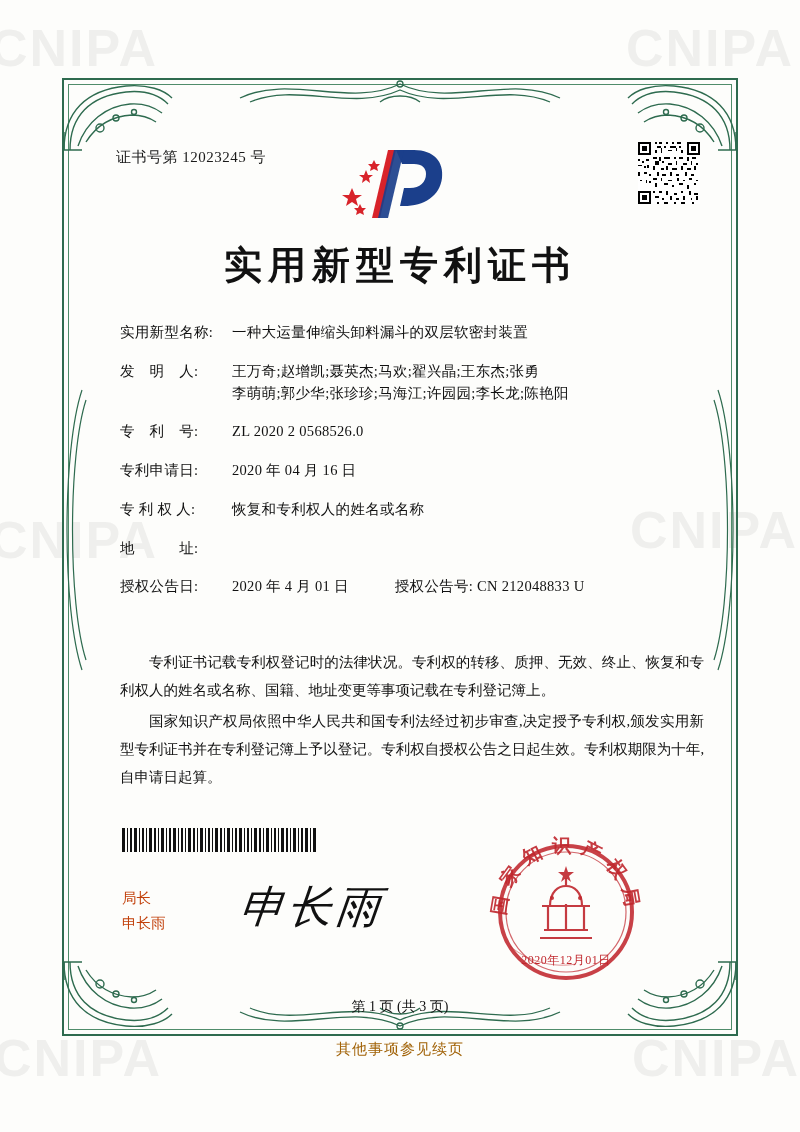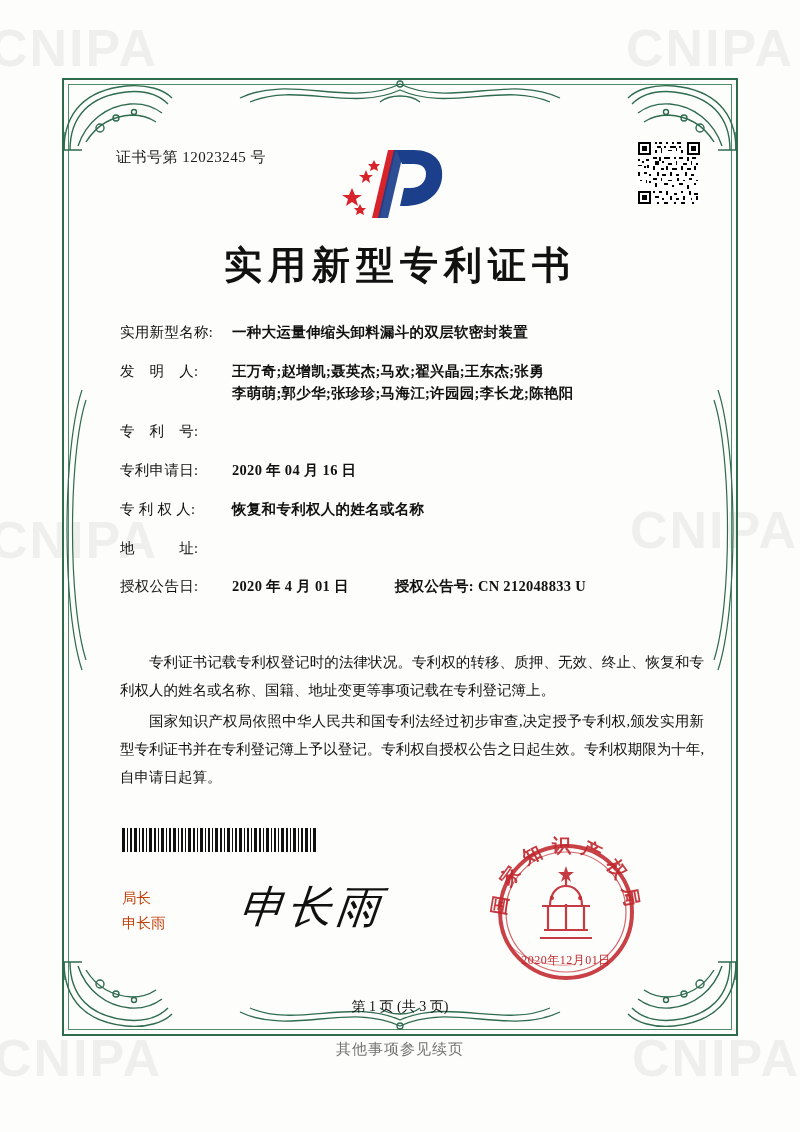--- a/index.html
+++ b/index.html
@@ -107,21 +107,20 @@
   }
   .flabel {
     width: 112px;
     flex: 0 0 112px;
     white-space: nowrap;
     letter-spacing: 0.3px;
   }
   .fvalue {
     flex: 1;
     letter-spacing: 0.3px;
-    font-weight: bold;
   }
   .fvalue .line2 { display: block; }
   .frow.pub { }
   .pub-right {
     margin-left: 42px;
     white-space: nowrap;
   }
 
   .paras {
     position: absolute;
@@ -179,21 +178,21 @@
     text-align: center;
     font-size: 14px;
     color: #111;
   }
 
   .footer-note {
     position: absolute;
     left: 0; right: 0; top: 1040px;
     text-align: center;
     font-size: 15px;
-    color: #737373;
+    color: #a16207;
     letter-spacing: 1px;
   }
 </style>
 </head>
 <body>
 
 <div id="page">
 
   <div class="wm" style="left:-10px; top:18px; font-size:52px;">CNIPA</div>
   <div class="wm" style="left:626px; top:18px; font-size:52px;">CNIPA</div>
@@ -414,20 +413,21 @@
       <div class="frow">
         <div class="flabel">发　明　人:</div>
         <div class="fvalue">
           <span>王万奇;赵增凯;聂英杰;马欢;翟兴晶;王东杰;张勇</span>
           <span class="line2">李萌萌;郭少华;张珍珍;马海江;许园园;李长龙;陈艳阳</span>
         </div>
       </div>
 
       <div class="frow">
         <div class="flabel">专　利　号:</div>
+        <div class="fvalue">ZL 2020 2 0568526.0</div>
       </div>
 
       <div class="frow">
         <div class="flabel">专利申请日:</div>
         <div class="fvalue">2020 年 04 月 16 日</div>
       </div>
 
       <div class="frow">
         <div class="flabel">专 利 权 人:</div>
         <div class="fvalue">恢复和专利权人的姓名或名称</div>

